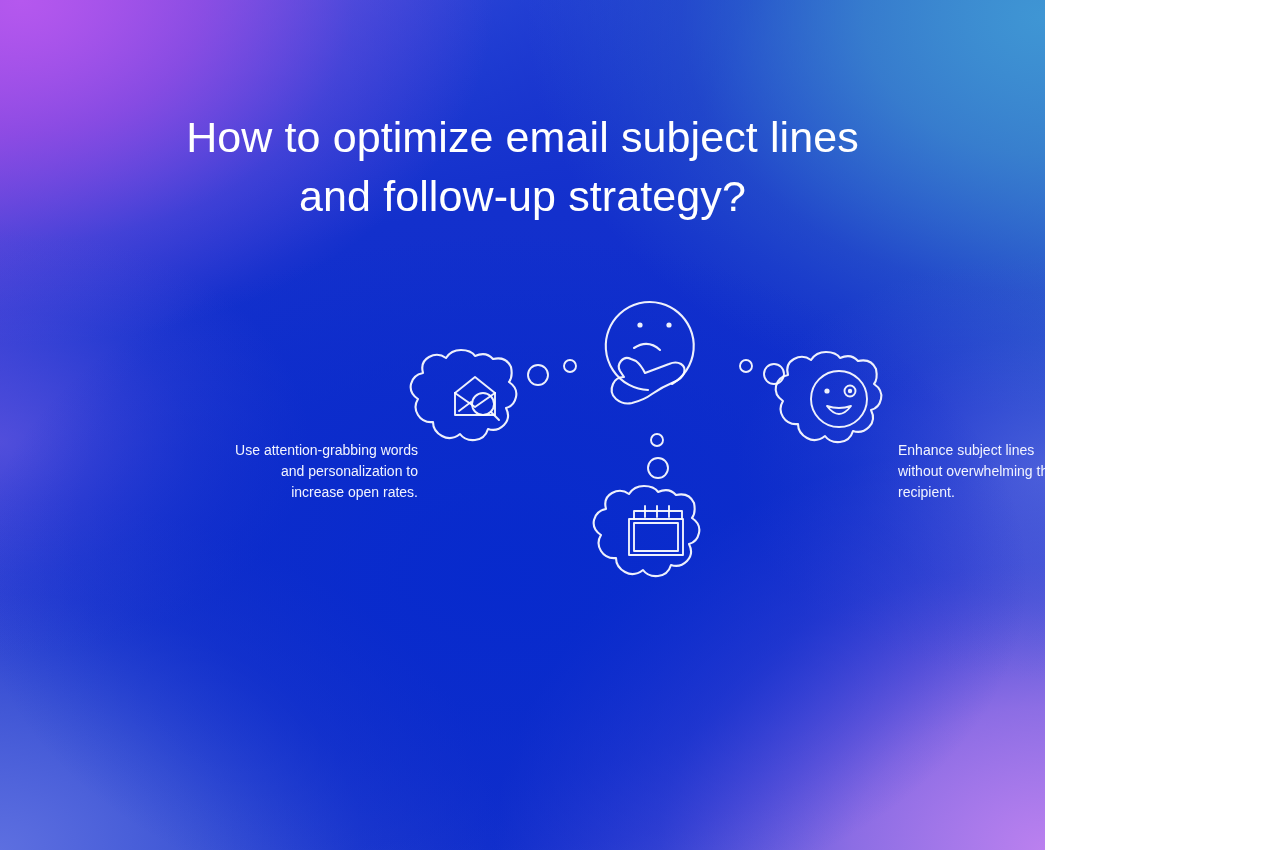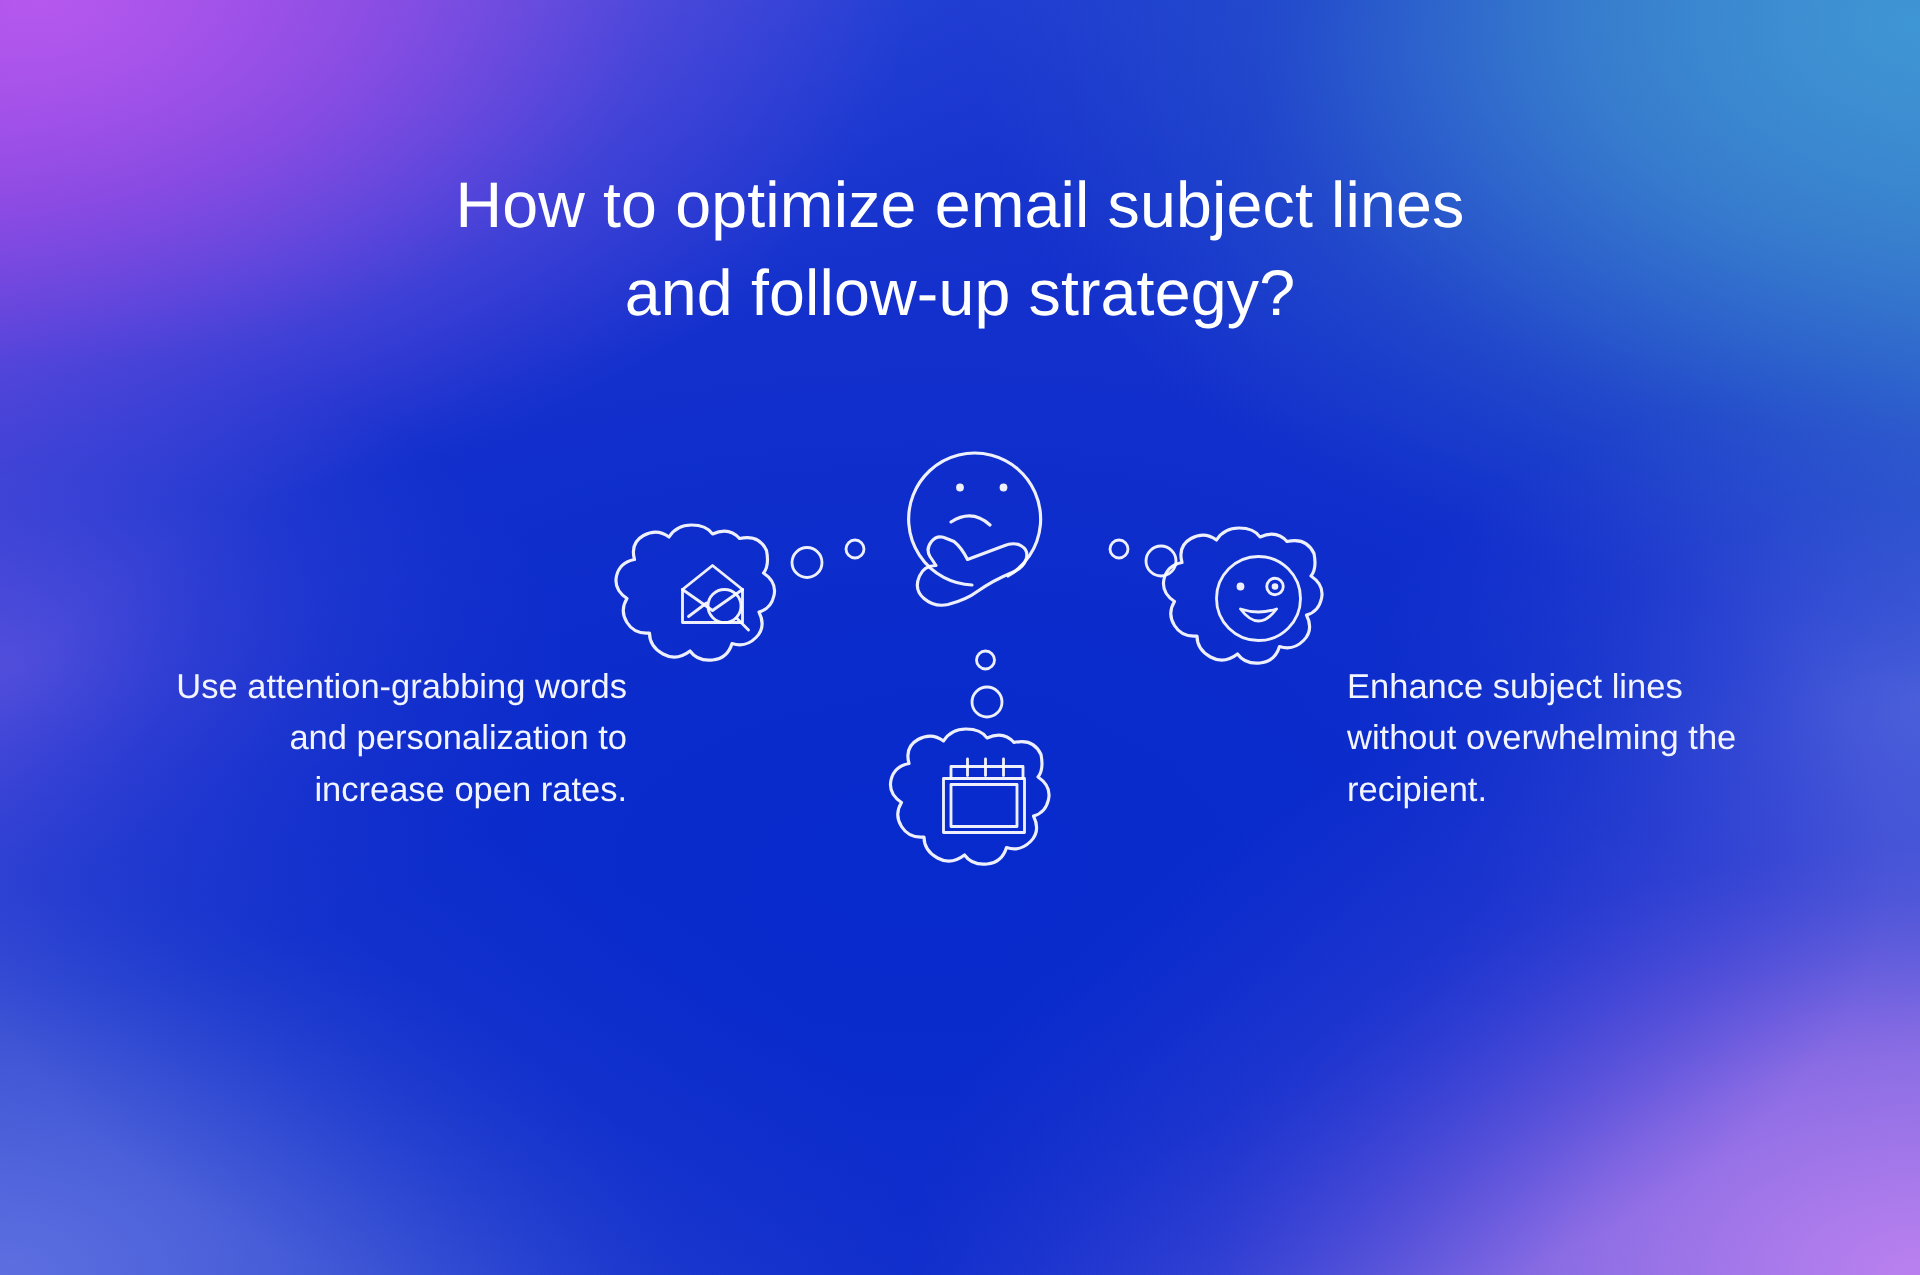--- a/index.html
+++ b/index.html
@@ -5,21 +5,21 @@
   * { margin:0; padding:0; box-sizing:border-box; }
 
   html, body {
     width:1280px; height:850px;
     overflow:hidden;
     font-family:"Liberation Sans", sans-serif;
   }
 
   #slide {
     position:relative;
-    width:1280px; height:850px;
+    width:1045px; height:850px;
     background-color:#1b34cf;
     overflow:hidden;
   }
 
   
   .bg-layer { position:absolute; inset:0; }
 
   .bg-base {
     background:
       radial-gradient(125% 110% at 50% 62%, #0b2ecb 0%, #1330cc 34%, rgba(26,52,207,0.55) 55%, rgba(40,70,200,0) 72%),
@@ -56,21 +56,21 @@
     font-size:43px;
     font-weight:400;
     line-height:1.38;
     letter-spacing:0.1px;
     white-space:pre-line;
   }
 
   .caption {
     position:absolute;
     color:#f2f4ff;
-    font-size:23px;
+    font-size:14px;
     font-weight:400;
     line-height:1.49;
     white-space:pre-line;
   }
   .caption-left  { left:60px;  top:440px; width:358px; text-align:right; }
   .caption-right { left:898px; top:440px; width:320px; text-align:left; }
   .caption-bottom{ left:486px; top:646px; width:340px; text-align:center; }
 
   
   .art { position:absolute; left:0; top:0; width:1280px; height:850px; pointer-events:none; }

